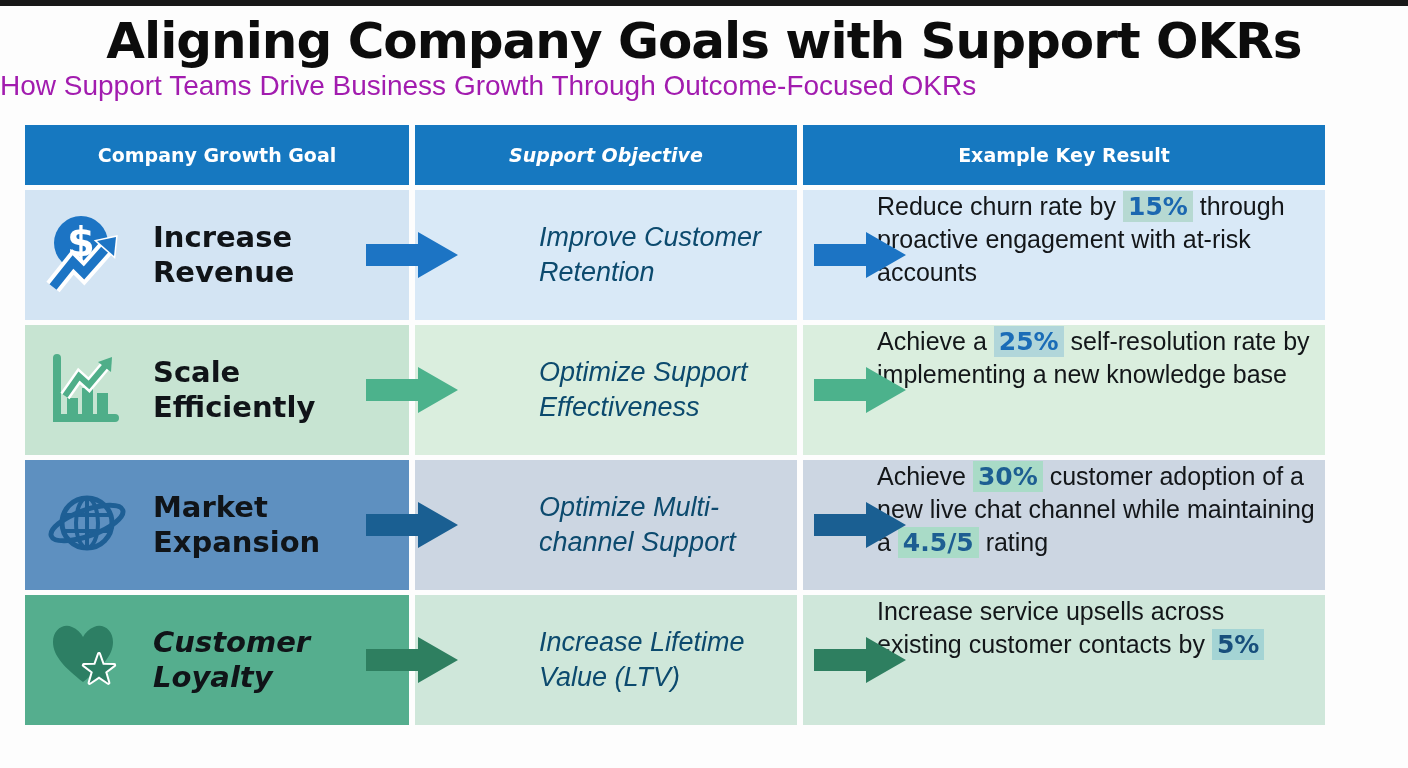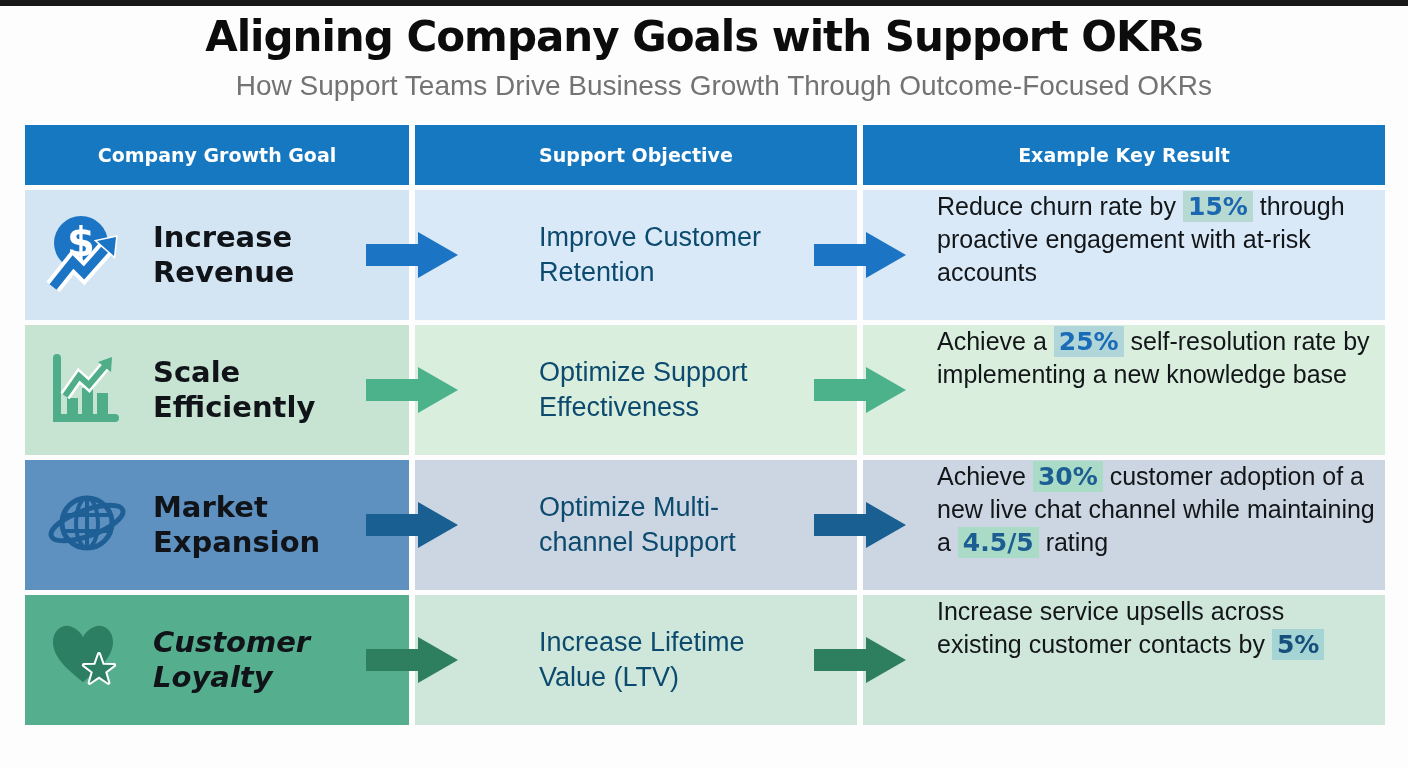--- a/index.html
+++ b/index.html
@@ -12,41 +12,41 @@
     color:#141414;
   }
   .topbar {
     position:absolute; top:0; left:0;
     width:1408px; height:6px;
     background:#181818;
   }
   .title {
     position:absolute; top:12px; left:0; width:1408px;
     text-align:center;
-    font-size:42px; font-weight:800; letter-spacing:-1px;
+    font-size:50px; font-weight:800; letter-spacing:-1px;
     color:#0c0c0c;
     font-family:"DejaVu Sans","Liberation Sans",sans-serif;
   }
   .subtitle {
     position:absolute; top:70px; left:0; width:1212px;
-    text-align:right;
+    text-align:left;
     font-size:28px; font-weight:400;
-    color:#737373;
+    color:#a21caf;
   }
   .okr-table {
     position:absolute; left:25px; top:125px; width:1360px;
   }
   .trow {
     display:flex; gap:6px;
     margin-bottom:5px;
     position:relative;
   }
   .cell { box-sizing:border-box; }
   .c1 { width:384px; }
-  .c2 { width:442px; }
+  .c2 { width:382px;font-style:italic; }
   .c3 { width:522px; }
 
   .header-row .cell {
     height:60px;
     background:#1678c0;
     color:#ffffff;
     display:flex; align-items:center; justify-content:center;
     font-size:19px; font-weight:700;
     font-family:"DejaVu Sans","Liberation Sans",sans-serif;
   }

